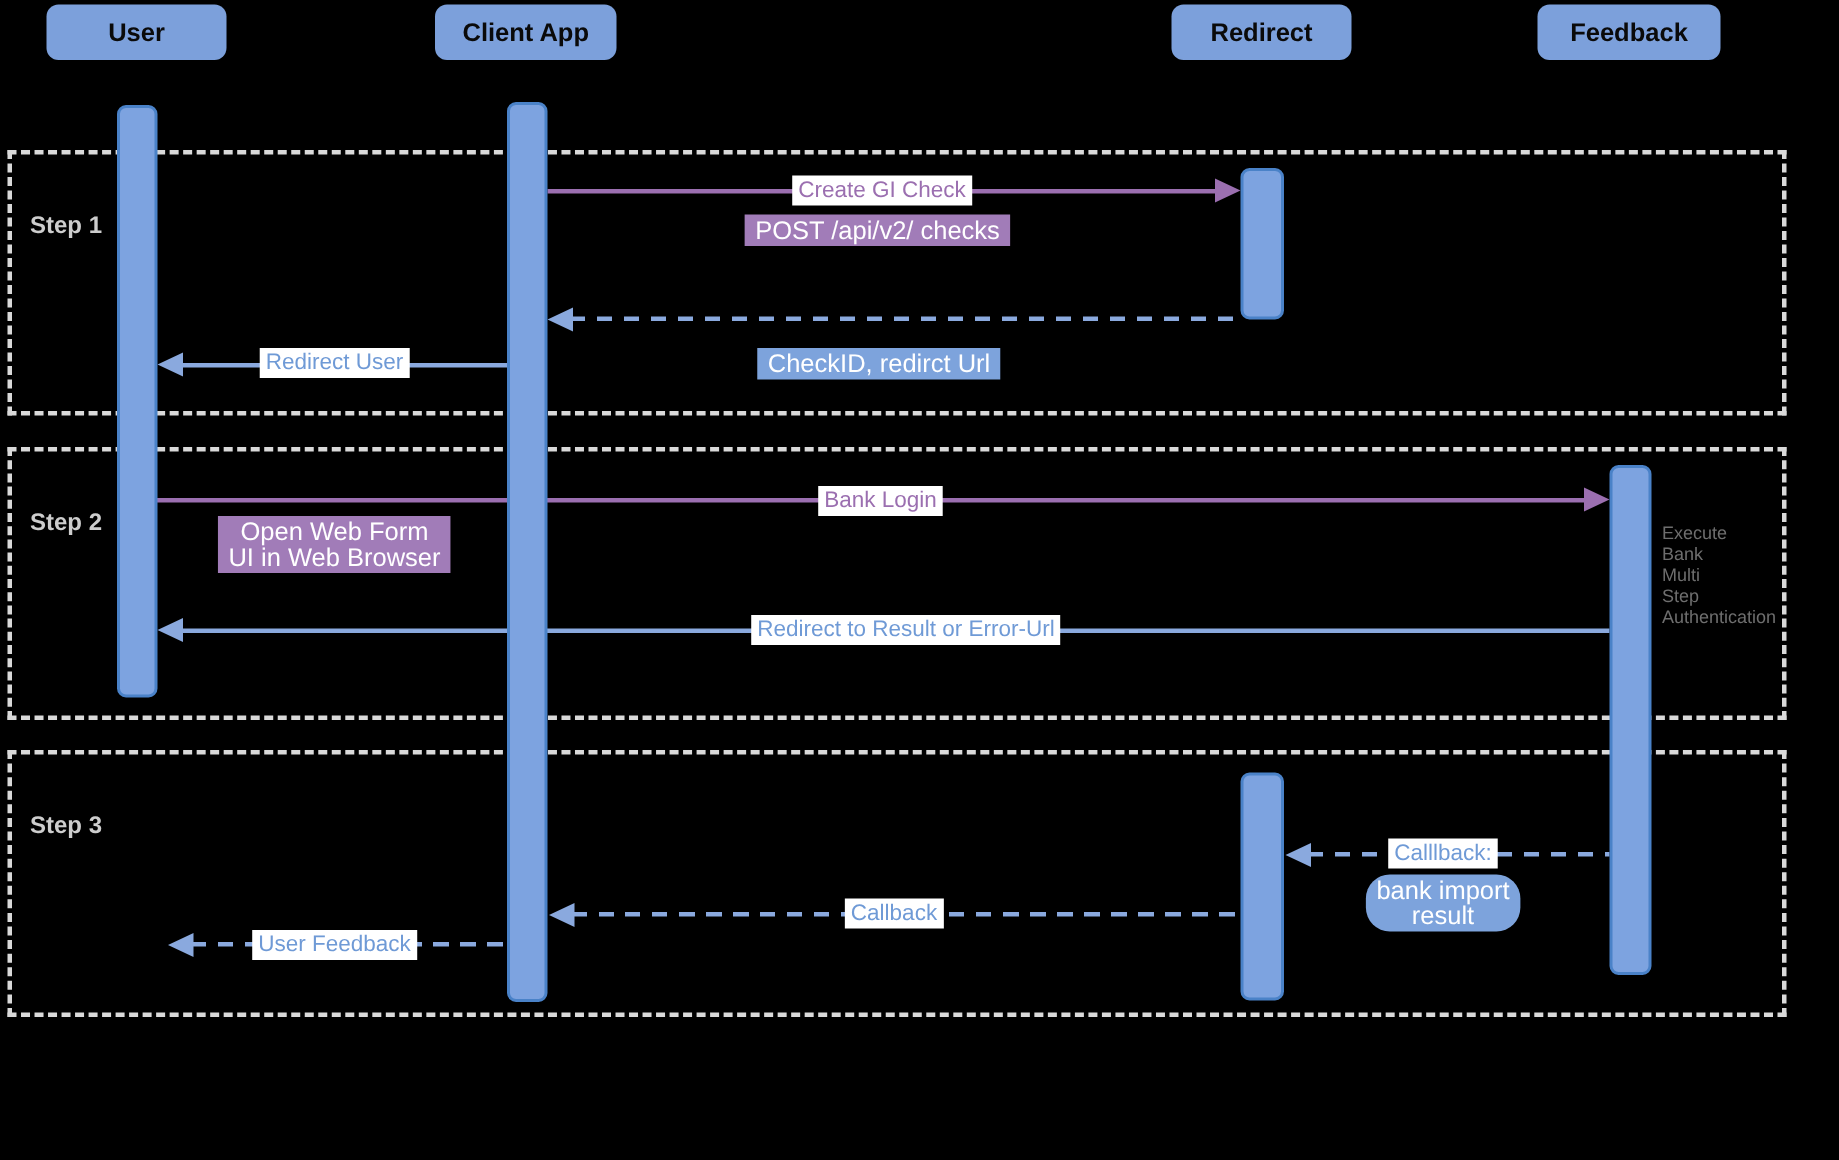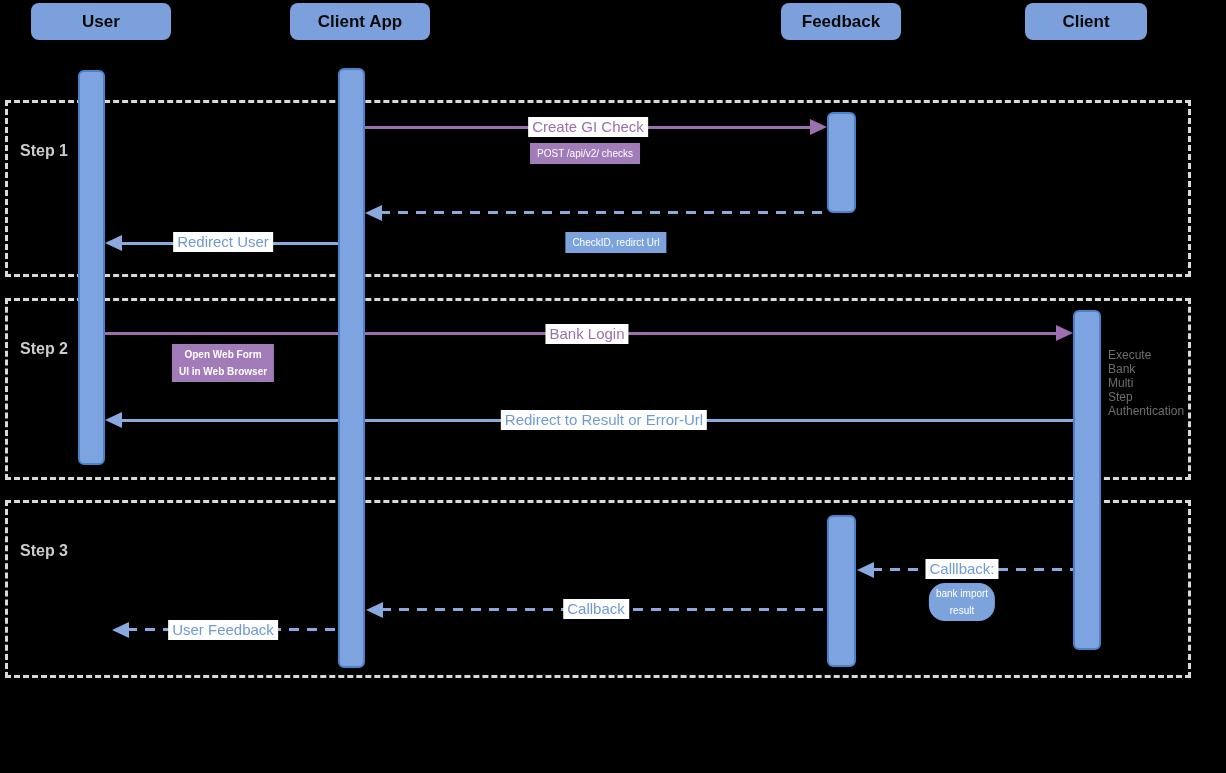--- a/index.html
+++ b/index.html
@@ -45,39 +45,39 @@
   .head.left.blue{border-right:17px solid var(--blue);}
   
   .msg{
     position:absolute;transform:translateX(-50%);white-space:nowrap;
     font-size:15px;line-height:20px;padding:0 4px;z-index:3;background:#fff;
   }
   .msg.purple{color:var(--purple);text-align:center;}
   .msg.blue{color:var(--blue-text);}
   .sub{
     position:absolute;transform:translateX(-50%);text-align:center;
-    font-size:10px;line-height:17px;padding:2px 7px;color:#fff;z-index:3;
+    font-size:17px;line-height:17px;padding:2px 7px;color:#fff;z-index:3;
     white-space:pre-line;
   }
   .sub.purple{background:var(--purple-fill);}
   .sub.blue{background:var(--blue-fill);}
   .note{
     position:absolute;color:var(--note-gray);font-size:12px;line-height:14px;
     white-space:pre-line;z-index:3;
   }
 </style>
 </head>
 <body>
 
 <div class="stage">
 
-  <div class="actor" style="left:31px;width:140px;">User</div>
-  <div class="actor" style="left:290px;width:140px;">Client App</div>
-  <div class="actor" style="left:781px;width:120px;">Feedback</div>
-  <div class="actor" style="left:1025px;width:122px;">Client</div>
+  <div class="actor" style="left:31px;width:120px;">User</div>
+  <div class="actor" style="left:290px;width:121px;">Client App</div>
+  <div class="actor" style="left:781px;width:120px;">Redirect</div>
+  <div class="actor" style="left:1025px;width:122px;">Feedback</div>
 
   <div class="frame" style="top:100px;height:177px;"></div>
   <div class="frame" style="top:298px;height:182px;"></div>
   <div class="frame" style="top:500px;height:178px;"></div>
   <div class="frame-label" style="left:20px;top:110px;">Step 1</div>
   <div class="frame-label" style="left:20px;top:308px;">Step 2</div>
   <div class="frame-label" style="left:20px;top:510px;">Step 3</div>
 
   <div class="bar" style="left:78px;top:70px;width:27px;height:395px;"></div>
   <div class="bar" style="left:338px;top:68px;width:27px;height:600px;"></div>
@@ -85,30 +85,30 @@
   <div class="bar" style="left:827px;top:515px;width:29px;height:152px;"></div>
   <div class="bar" style="left:1073px;top:310px;width:28px;height:340px;"></div>
 
   <div class="line solid-purple" style="left:365px;top:126px;width:447px;"></div>
   <div class="head right purple" style="left:810px;top:119px;"></div>
   <div class="msg purple" style="left:588px;top:117px;">Create GI Check</div>
   <div class="sub purple" style="left:585px;top:143px;">POST /api/v2/ checks</div>
 
   <div class="line dash-blue" style="left:380px;top:211px;width:447px;"></div>
   <div class="head left blue" style="left:365px;top:205px;"></div>
-  <div class="sub blue" style="left:616px;top:232px;text-align:center;">CheckID, redirct Url</div>
+  <div class="sub blue" style="left:586px;top:232px;text-align:center;">CheckID, redirct Url</div>
 
   <div class="line solid-blue" style="left:120px;top:242px;width:218px;"></div>
   <div class="head left blue" style="left:105px;top:235px;"></div>
   <div class="msg blue" style="left:223px;top:232px;">Redirect User</div>
 
   <div class="line solid-purple" style="left:104px;top:332px;width:954px;"></div>
   <div class="head right purple" style="left:1056px;top:325px;"></div>
   <div class="msg purple" style="left:587px;top:324px;">Bank Login</div>
-  <div class="sub purple" style="left:223px;top:344px;font-weight:bold;">Open Web Form
+  <div class="sub purple" style="left:223px;top:344px;">Open Web Form
 UI in Web Browser</div>
 
   <div class="note" style="left:1108px;top:348px;">Execute
 Bank
 Multi
 Step
 Authentication</div>
 
   <div class="line solid-blue" style="left:120px;top:419px;width:953px;"></div>
   <div class="head left blue" style="left:105px;top:412px;"></div>

